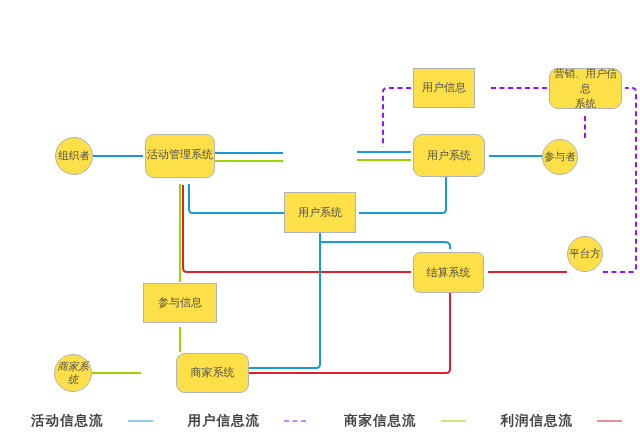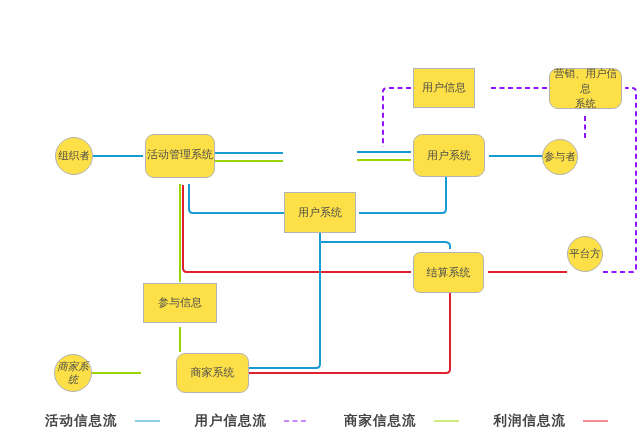--- a/index.html
+++ b/index.html
@@ -22,21 +22,21 @@
     color:var(--node-text);display:flex;align-items:center;justify-content:center;
     text-align:center;font-size:11px;line-height:1.4;box-sizing:border-box;
     white-space:pre-line;
   }
   .rounded{border-radius:9px;}
   .circle{border-radius:50%;font-size:10.5px;line-height:1.25;}
   .legend{
     position:absolute;left:0;right:0;top:412px;display:flex;
     justify-content:center;align-items:center;gap:22px;padding-left:26px;
   }
-  .legend-item{display:flex;align-items:center;gap:17px;}
+  .legend-item{display:flex;align-items:center;gap:24px;}
   .legend-label{font-size:13.5px;font-weight:bold;color:var(--legend-text);letter-spacing:1px;}
   .legend-arrow{display:block;}
 </style>
 </head>
 <body>
 
 <div class="stage">
 
   <svg class="wires" viewBox="0 0 640 437" xmlns="http://www.w3.org/2000/svg">
     <defs>

